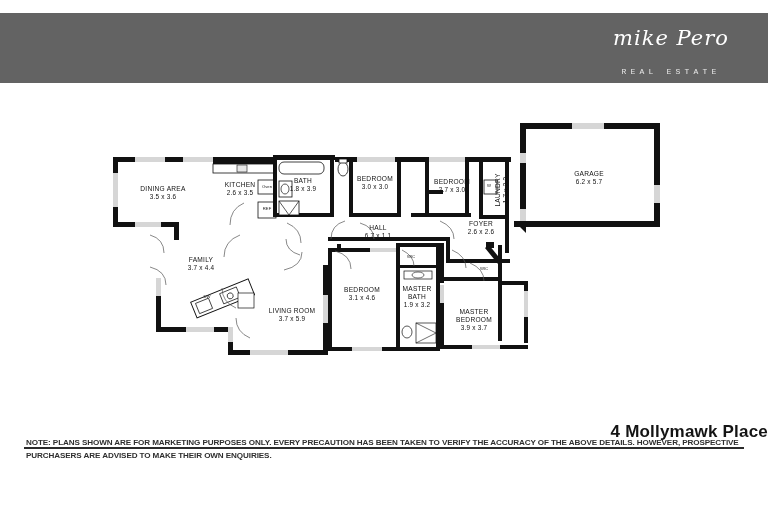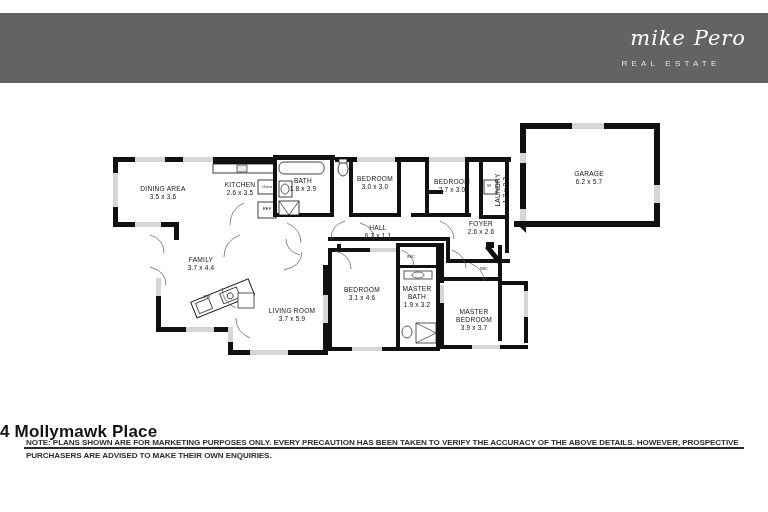--- a/index.html
+++ b/index.html
@@ -22,38 +22,37 @@
     text-align:center;color:#fff;
   }
   .logo-script{
     font-family:"DejaVu Serif", serif;
     font-style:italic;
     font-size:21px;
     letter-spacing:1px;
     color:#ffffff;
     line-height:22px;
     white-space:nowrap;
-    text-align:right;
   }
   .logo-sub{
     font-size:8px;letter-spacing:4.2px;color:#e8e8e8;
-    margin-top:10px;white-space:nowrap;
+    margin-top:18px;white-space:nowrap;font-family:Liberation Mono, monospace;
   }
   .logo-red{
     font-size:10px;letter-spacing:3.2px;color:#d0202f;font-weight:bold;
     margin-top:3px;white-space:nowrap;
   }
 
   
   #plan{position:absolute;left:0;top:95px;width:768px;height:305px;}
   #plan svg{display:block;}
 
   
   .plan-title{
-    position:absolute;left:0;top:422px;width:768px;text-align:left;
+    position:absolute;left:0;top:422px;width:768px;text-align:right;
     font-size:17px;font-weight:bold;color:#141414;letter-spacing:.2px;
   }
   .rule{
     position:absolute;left:24px;top:447px;width:720px;height:2px;background:#2b2b2b;
   }
   .disclaimer{
     position:absolute;left:26px;top:437px;width:716px;
     font-size:8.1px;font-weight:bold;color:#2e2e2e;line-height:12.5px;
     letter-spacing:-0.1px;
   }

